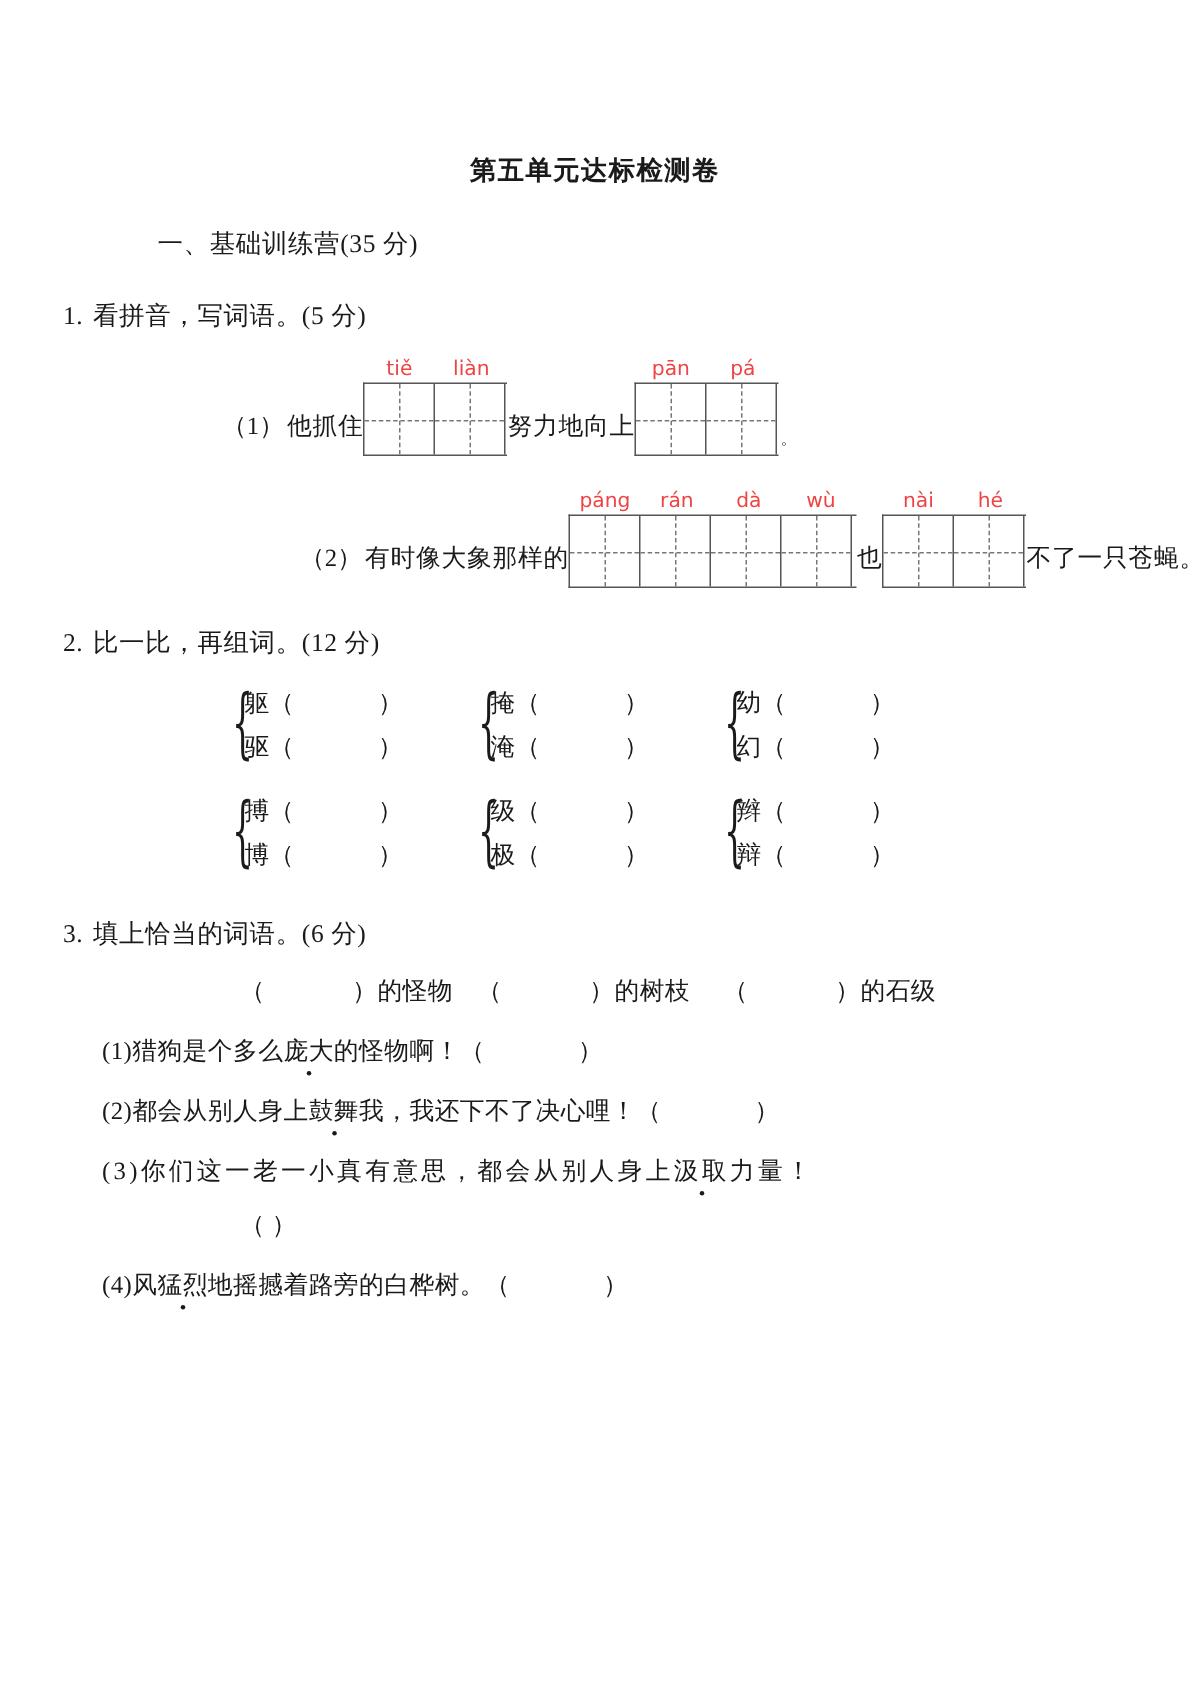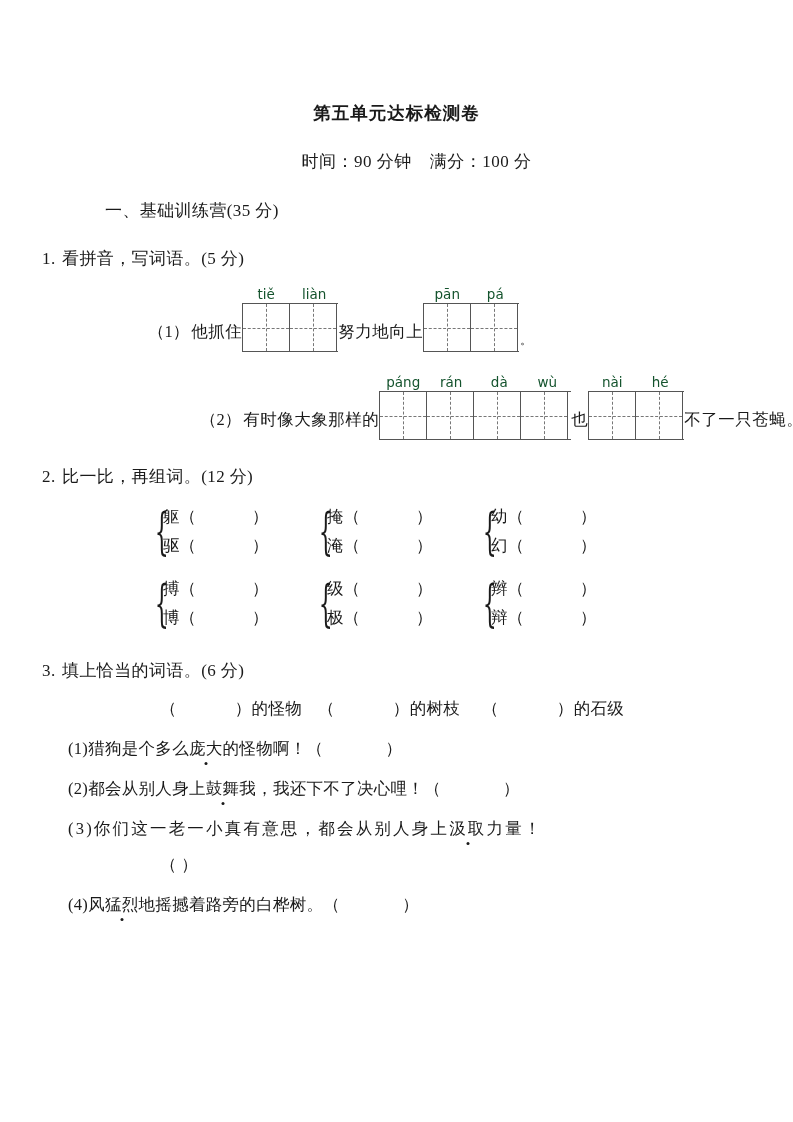--- a/index.html
+++ b/index.html
@@ -87,21 +87,21 @@
     height: 18px;
     align-items: flex-end;
     margin-bottom: 1px;
   }
   .pinyin-cell {
     width: 48px;
     text-align: center;
     font-size: 13.5px;
     font-family: "DejaVu Sans", "Liberation Sans", sans-serif;
     line-height: 15px;
-    color: #14532d;
+    color: #ef4444;
   }
   .tian-row {
     display: flex;
     border: 1px solid #555;
     border-right: none;
   }
   .tian-cell {
     width: 47px;
     height: 47px;
     border-right: 1px solid #555;
@@ -196,23 +196,20 @@
     border-radius: 50%;
     background: #1a1a1a;
   }
 </style>
 </head>
 <body>
 
 <div class="page">
 
   <h1 class="doc-title">第五单元达标检测卷</h1>
-  <p class="doc-subtitle">
-    <span>时间：90 分钟</span><span class="gap"></span><span>满分：100 分</span>
-  </p>
 
   <p class="section-head">一、基础训练营(35 分)</p>
 
   <p class="q-head">
     <span class="q-num">1.</span><span>看拼音，写词语。(5 分)</span>
   </p>
 
   <div class="pinyin-line pl1">
     <span class="lead">（1）</span>
     <span class="sent-text">他抓住</span>

